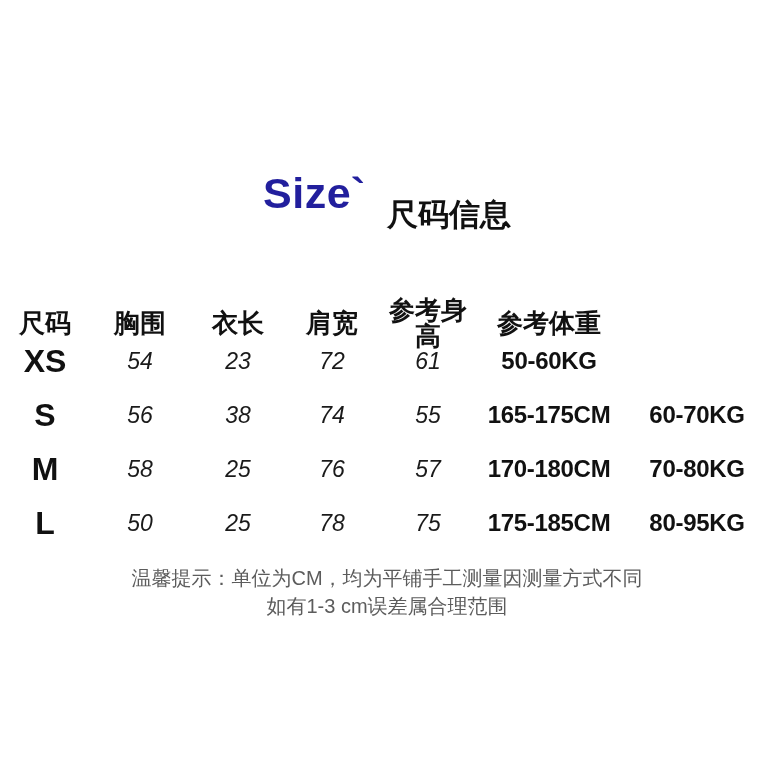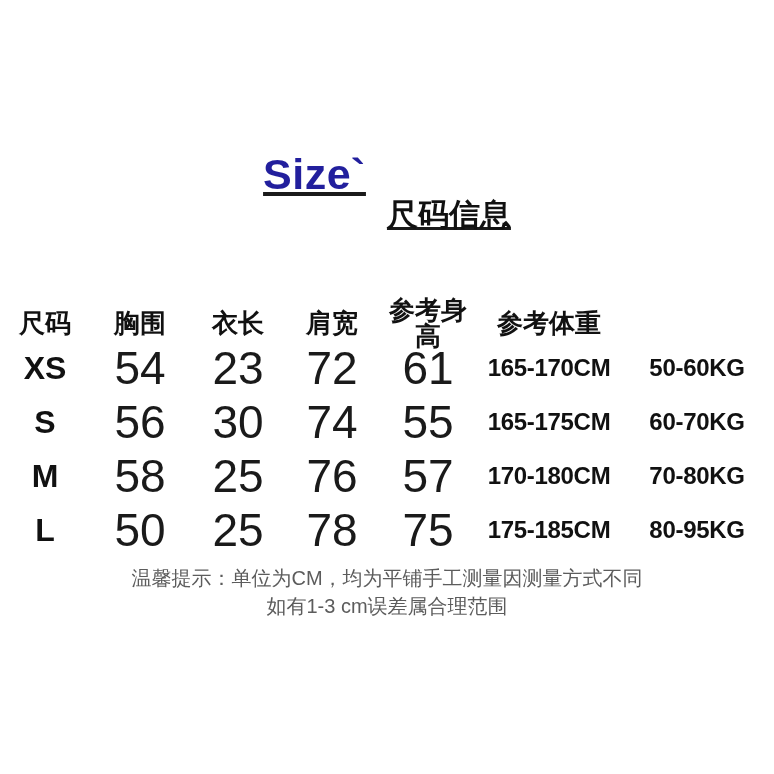--- a/index.html
+++ b/index.html
@@ -12,24 +12,23 @@
     font-family: "Liberation Sans", "DejaVu Sans", sans-serif;
     color: #1a1a1a;
   }
   .title {
     position: absolute;
     top: 150px;
     left: 0;
     width: 100%;
     display: flex;
     justify-content: center;
-    align-items: flex-start;
+    align-items: center;
     gap: 21px;
     white-space: nowrap;
-    text-decoration: underline;
   }
   .title-en {
     font-size: 43px;
     font-weight: 700;
     letter-spacing: 0.5px;
   }
   .title-zh {
     font-size: 31px;
     font-weight: 700;
     color: #111111;
@@ -53,23 +52,24 @@
     font-size: 26px;
     font-weight: 700;
     color: #111111;
   }
   .c-size {
     font-size: 32px;
     font-weight: 700;
     color: #111111;
   }
   .c-num {
-    font-size: 46px;
+    font-size: 23px;
     font-weight: 500;
     color: #1a1a1a;
+    font-style: italic;
   }
   .c-range {
     font-size: 24px;
     font-weight: 700;
     color: #111111;
     letter-spacing: -0.3px;
   }
   .note {
     position: absolute;
     top: 564px;
@@ -101,28 +101,27 @@
       <div class="cell th">参考身高</div>
       <div class="cell th">参考体重</div>
     </div>
 
     <div class="trow datarow">
       <div class="cell c-size">XS</div>
       <div class="cell c-num">54</div>
       <div class="cell c-num">23</div>
       <div class="cell c-num">72</div>
       <div class="cell c-num">61</div>
-      <div class="cell c-range">165-170CM</div>
       <div class="cell c-range">50-60KG</div>
     </div>
 
     <div class="trow datarow">
       <div class="cell c-size">S</div>
       <div class="cell c-num">56</div>
-      <div class="cell c-num">30</div>
+      <div class="cell c-num">38</div>
       <div class="cell c-num">74</div>
       <div class="cell c-num">55</div>
       <div class="cell c-range">165-175CM</div>
       <div class="cell c-range">60-70KG</div>
     </div>
 
     <div class="trow datarow">
       <div class="cell c-size">M</div>
       <div class="cell c-num">58</div>
       <div class="cell c-num">25</div>

